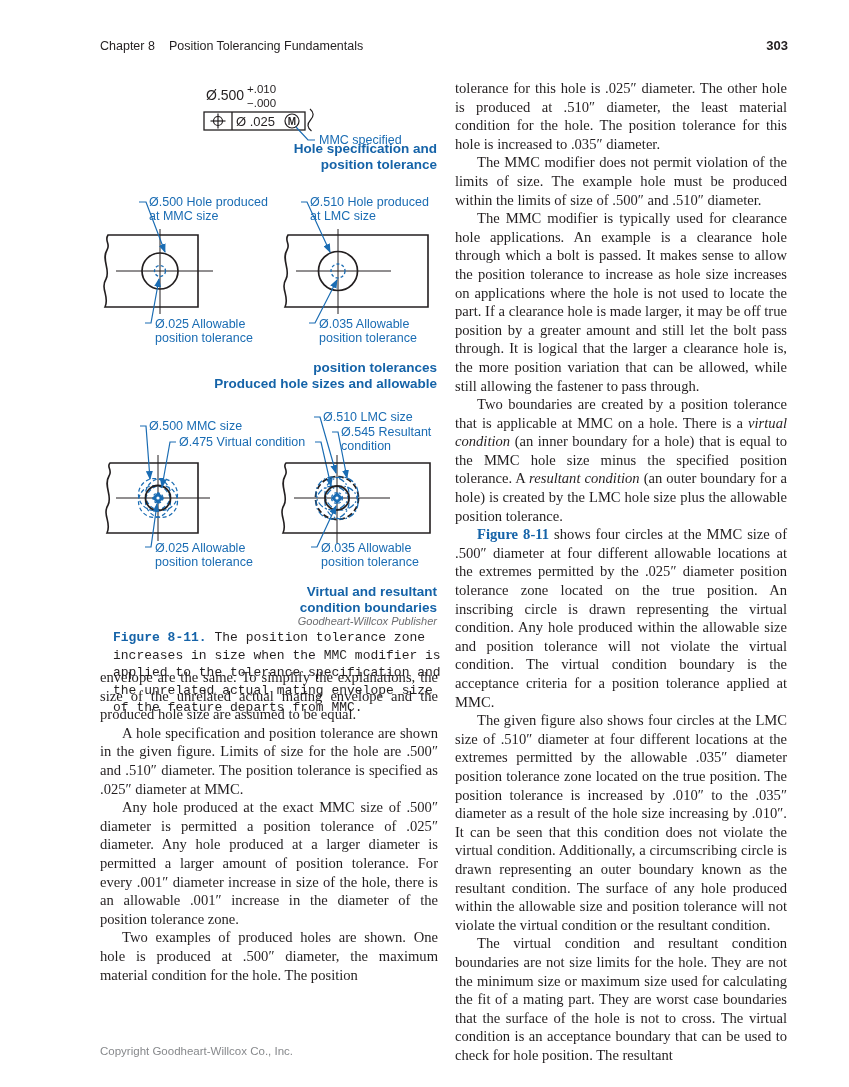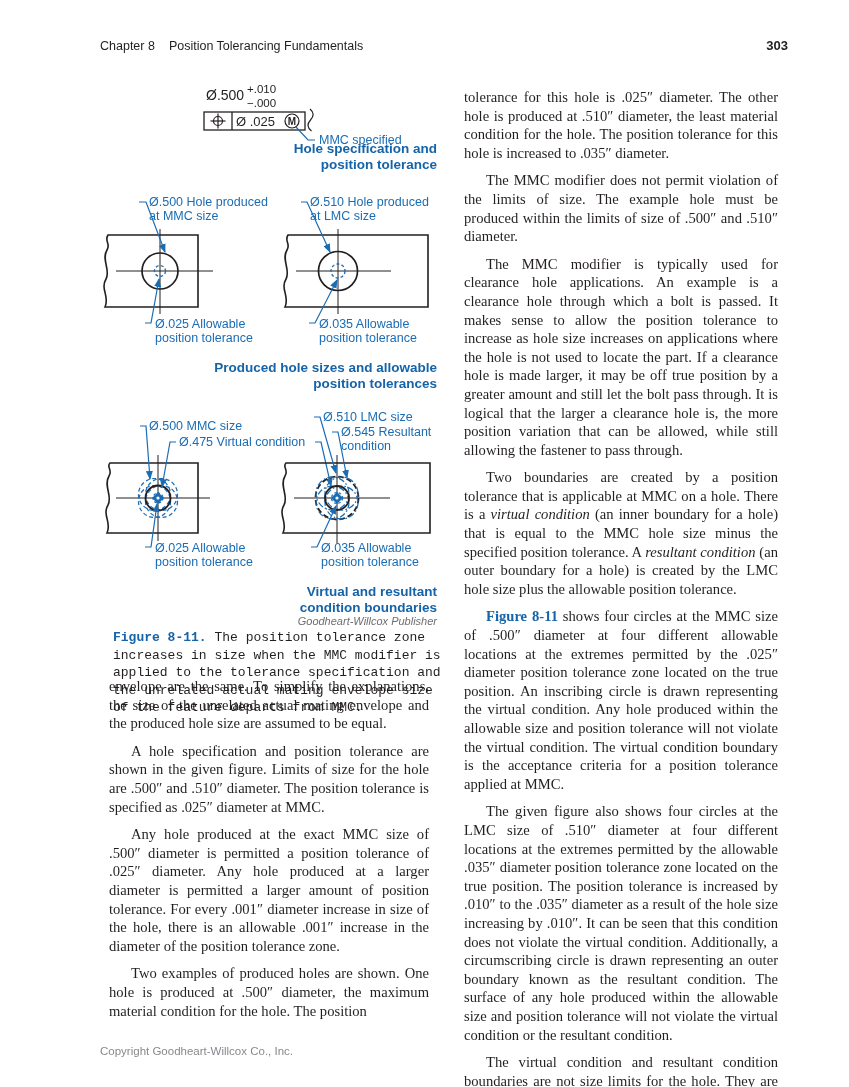--- a/index.html
+++ b/index.html
@@ -26,21 +26,21 @@
        color:#1563a8;line-height:16px;}
   .credit{position:absolute;left:100px;top:615px;width:337px;text-align:right;
        font-family:"Liberation Sans",sans-serif;font-style:italic;font-size:11px;color:#6d6e71;}
   .figcap{position:absolute;left:100px;top:629px;width:340px;
        font-family:Liberation Mono, monospace;font-size:13px;line-height:17.6px;color:#231f20;margin-left:13px;}
   .figcap-label{color:#1563a8;font-weight:bold;}
   
   .col{position:absolute;font-size:14.6px;line-height:18.6px;text-align:justify;}
   .colL{left:100px;top:668px;width:338px;}
   .colR{left:455px;top:79px;width:332px;}
-  .col p{margin:9px;}
+  .col p{margin:0;}
   .col p.indent{text-indent:22px;}
   .col em{font-style:italic;}
   .figref{color:#1563a8;font-weight:bold;}
   .footer{position:absolute;left:100px;top:1045px;font-family:"Liberation Sans",sans-serif;
        font-size:11.5px;color:#87898c;}
 </style>
 </head>
 <body>
 
 <div class="page">
@@ -106,22 +106,22 @@
       <circle class="blu" cx="238" cy="78" r="7" stroke-width="1.3" stroke-dasharray="3,2.2"></circle>
     </g>
     <polyline class="blu" points="201,9 207,9 230,59" stroke-width="1.2" marker-end="url(#arrB)"></polyline>
     <text class="lbl" x="210" y="13">Ø.510 Hole produced</text>
     <text class="lbl" x="210" y="27">at LMC size</text>
     <polyline class="blu" points="209,130 215,130 237,87" stroke-width="1.2" marker-end="url(#arrB)"></polyline>
     <text class="lbl" x="219" y="135">Ø.035 Allowable</text>
     <text class="lbl" x="219" y="149">position tolerance</text>
   </svg>
   <div class="cap" style="top:360px">
+    <div>position tolerances</div>
     <div>Produced hole sizes and allowable</div>
-    <div>position tolerances</div>
   </div>
 
   <svg style="top:407px" width="337" height="168" viewBox="0 0 337 168">
     <defs>
       <marker id="arrC" markerUnits="userSpaceOnUse" markerWidth="9" markerHeight="7" refX="8" refY="3.5" orient="auto">
         <path d="M0,0 L9,3.5 L0,7 Z" fill="#1a6cb3"></path>
       </marker>
     </defs>
 
     <g>

